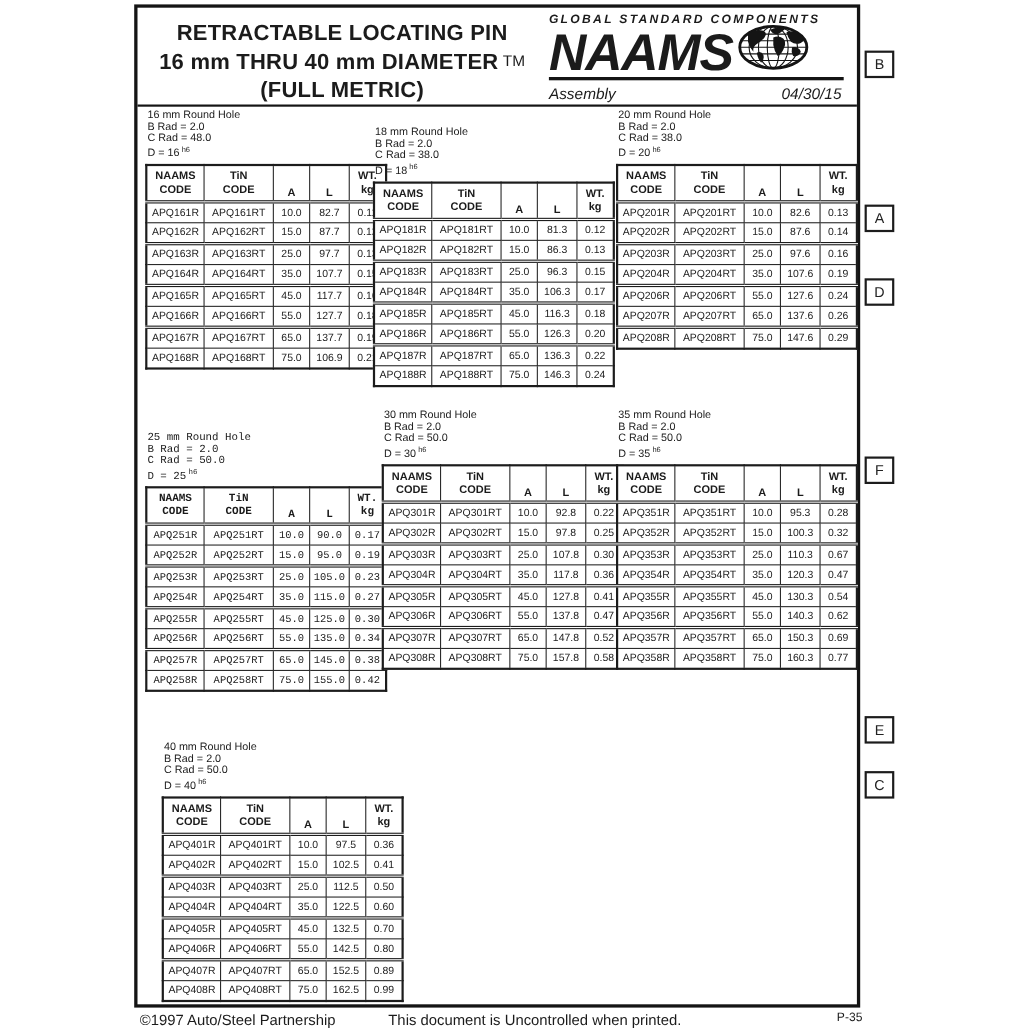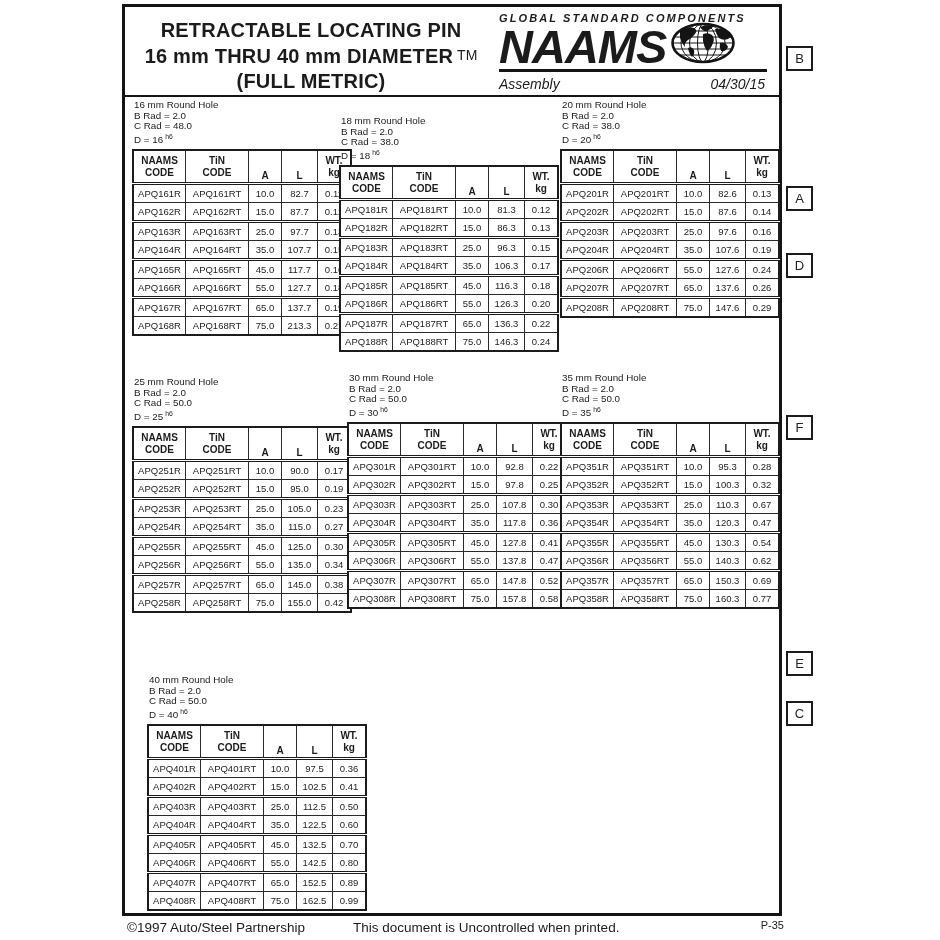--- a/index.html
+++ b/index.html
@@ -20,21 +20,21 @@
   .brand-tagline{font-weight:bold;font-size:11px;letter-spacing:2.1px;white-space:nowrap;}
   .brand-row{display:flex;align-items:flex-end;border-bottom:3px solid #141414;
              padding-bottom:1px;margin-top:-2px;}
   .brand-name{font-weight:bold;font-size:47px;line-height:42px;letter-spacing:-1px;}
   .globe{margin-left:4px;margin-bottom:0px;}
   .brand-meta{display:flex;justify-content:space-between;font-size:14px;margin-top:4px;padding-right:2px;}
 
   
   .tgroup{position:absolute;width:214px;}
   .g0{left:7px;top:93px;}   .g1{left:214px;top:93px;margin-top:16px;}  .g2{left:435px;top:93px;}
-  .g3{left:7px;top:370px;}  .g4{left:222px;top:366px;} .g5{left:435px;top:366px;}
+  .g3{left:7px;top:386px;font-family:Liberation Mono, monospace;}  .g4{left:222px;top:366px;} .g5{left:435px;top:366px;}
   .g6{left:22px;top:668px;}
   .tlabels{font-size:9.8px;line-height:10.5px;margin:0 0 4px 2px;}
   .hsup{font-size:6.8px;vertical-align:4px;margin-left:2px;}
   table.spec{border-collapse:collapse;table-layout:fixed;width:212px;background:#fff;
              border:2px solid #1c1c1c;}
   table.spec th,table.spec td{border:1px solid #2a2a2a;text-align:center;
              overflow:hidden;white-space:nowrap;padding:0;}
   table.spec th{font-size:10px;font-weight:bold;line-height:12px;height:31px;}
   table.spec td{font-size:9.5px;height:17px;color:#222;}
   table.spec thead th{border-bottom:3px double #1c1c1c;}
@@ -170,21 +170,21 @@
               <td class="c0">APQ167R</td>
               <td class="c1">APQ167RT</td>
               <td class="c2">65.0</td>
               <td class="c3">137.7</td>
               <td class="c4">0.19</td>
             </tr>
             <tr>
               <td class="c0">APQ168R</td>
               <td class="c1">APQ168RT</td>
               <td class="c2">75.0</td>
-              <td class="c3">213.3</td>
+              <td class="c3">106.9</td>
               <td class="c4">0.21</td>
             </tr>
           </tbody>
         </table>
     </div>
 
     <div class="tgroup g1">
       <div class="tlabels">
         <div>18 mm Round Hole</div>
         <div>B Rad = 2.0</div>

